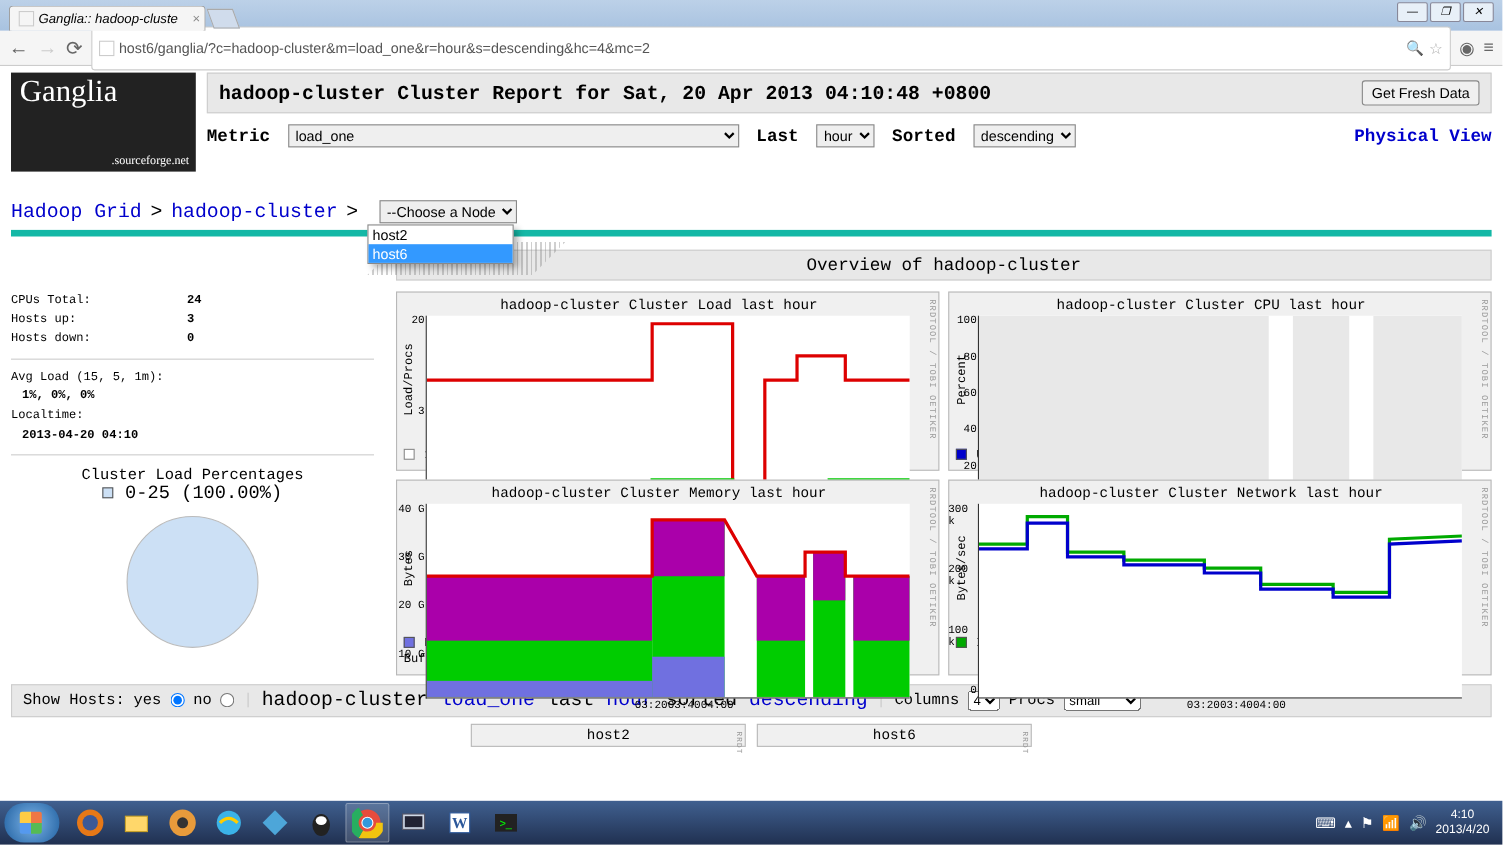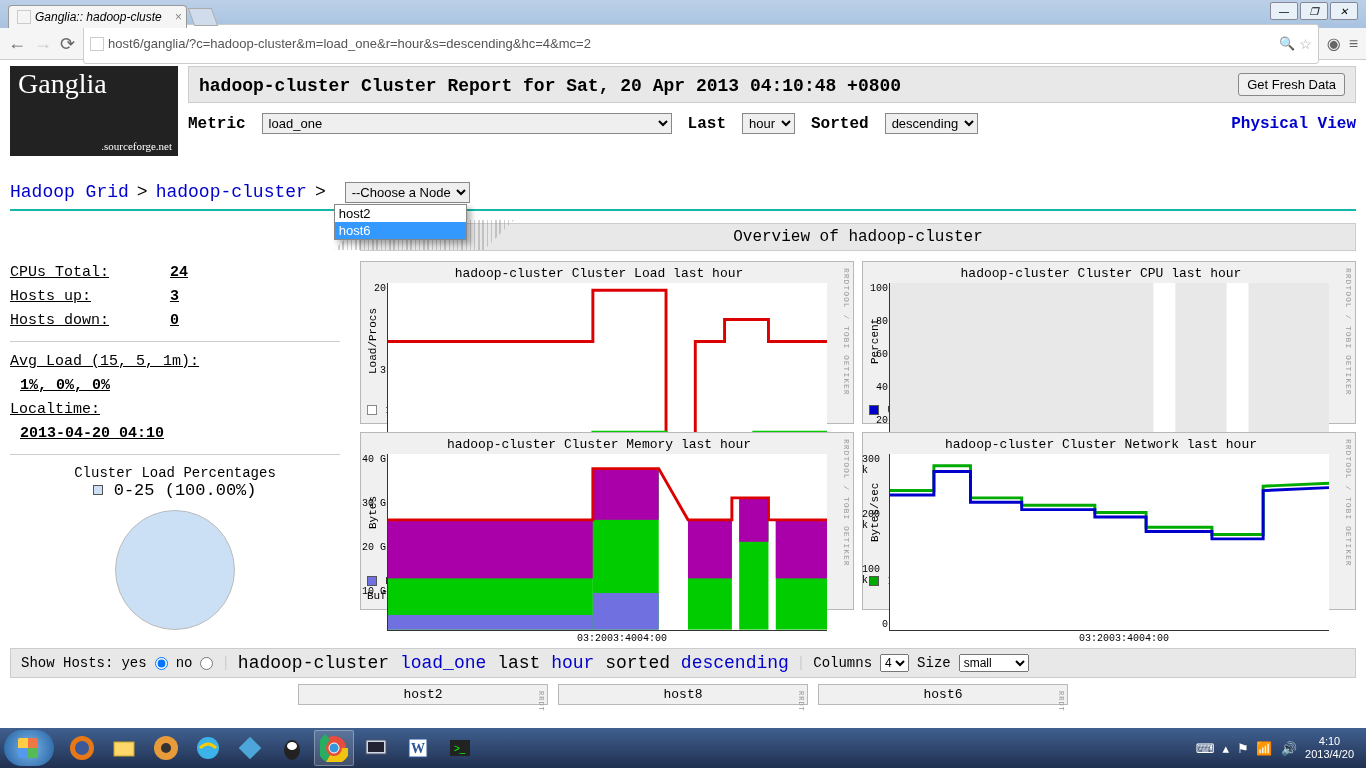--- a/index.html
+++ b/index.html
@@ -31,33 +31,33 @@
 .logo-sub { position: absolute; bottom: 4px; right: 6px; font-size: 11px; }
 .header-content { flex: 1; }
 .title-bar { background: #e8e8e8; border: 1px solid #ccc; padding: 6px 10px; font-family: "Courier New", monospace; font-size: 18px; font-weight: bold; display: flex; justify-content: space-between; align-items: flex-end; }
 .fresh-btn { background: #f0f0f0; border: 1px solid #888; border-radius: 3px; padding: 3px 8px; font-size: 13px; cursor: pointer; font-family: Arial; font-weight: normal; }
 .controls-row { display: flex; align-items: center; gap: 16px; padding: 10px 0; font-family: "Courier New", monospace; font-size: 16px; }
 .controls-row label { font-weight: bold; }
 .controls-row select { font-family: Arial; font-size: 13px; border: 1px solid #888; padding: 1px 2px; }
 .metric-select { width: 410px; }
 .phys-view { color: #0000cc; margin-left: auto; font-weight: bold; }
 
-.breadcrumb { padding: 6px 0; font-family: "Courier New", monospace; font-size: 18px; border-bottom: 2px solid #14b8a6; margin-bottom: 12px; display: flex; align-items: flex-start; gap: 8px; margin-top: 20px; }
+.breadcrumb { padding: 6px 0; font-family: "Courier New", monospace; font-size: 18px; border-bottom: 6px solid #14b8a6; margin-bottom: 12px; display: flex; align-items: flex-end; gap: 8px; margin-top: 20px; }
 .breadcrumb a { color: #0000cc; text-decoration: none; }
 .node-select-wrap { position: relative; display: inline-block; padding-left: 11px; }
 .node-select { border: 1px solid #888; font-size: 13px; padding: 1px 2px; font-family: Arial; }
 .node-dropdown { position: absolute; top: 22px; left: 0; width: 133px; background: #fff; border: 1px solid #888; font-family: Arial; font-size: 13px; box-shadow: 4px 4px 6px rgba(0,0,0,0.3); z-index: 10; }
 .node-dropdown div { padding: 1px 4px; }
 .node-dropdown .selected { background: #3399ff; color: #fff; }
 .dropdown-shadow { position: absolute; top: 38px; left: 0px; width: 150px; height: 30px; background: repeating-linear-gradient(45deg, #888, #888 1px, transparent 1px, transparent 3px); z-index: 5; transform: skewX(-45deg) translateX(15px); opacity: 0.4; pointer-events: none;}
 
 .main { display: flex; gap: 20px; }
 .left-col { width: 330px; }
 .overview-bar { background: #e8e8e8; border: 1px solid #ccc; padding: 4px; text-align: center; font-family: "Courier New", monospace; font-size: 16px; margin-bottom: 10px; }
-.stats { font-family: "Courier New", monospace; font-size: 15px; line-height: 1.6; text-decoration: underline; }
+.stats { font-family: "Courier New", monospace; font-size: 11px; line-height: 1.6; }
 .stats-row { display: flex; }
 .stats-label { width: 160px; }
 .stats-val { font-weight: bold; }
 .stats hr { margin: 8px 0; border: none; border-top: 1px solid #ccc; }
 .pie-section { text-align: center; margin-top: 10px; font-family: "Courier New", monospace; font-size: 14px; }
 .pie-legend { font-size: 17px; }
 .pie-sq { display: inline-block; width: 10px; height: 10px; border: 1px solid #555; background: #cce0f5; }
 .pie { width: 120px; height: 120px; border-radius: 50%; background: #cce0f5; margin: 10px auto; border: 1px solid #bbb; }
 
 .right-col { flex: 1; }
@@ -342,32 +342,28 @@
       <span>hadoop-cluster</span>
       <span class="blue">load_one</span>
       <span>last</span>
       <span class="blue">hour</span>
       <span>sorted</span>
       <span class="blue">descending</span>
     </span>
     <span style="color:#ccc">|</span>
     <span>Columns</span>
     <select><option>4</option></select>
-    <span>Size</span>
+    <span>Procs</span>
     <select style="width:70px"><option>small</option></select>
   </div>
 
   <div class="host-row" id="host-row">
       <div class="host-cell">
     <div class="chart-side-label">RRDT</div>
     <div>host2</div>
-  </div>
-      <div class="host-cell">
-    <div class="chart-side-label">RRDT</div>
-    <div>host8</div>
   </div>
       <div class="host-cell">
     <div class="chart-side-label">RRDT</div>
     <div>host6</div>
   </div>
     </div>
 </div>
 
 <div class="taskbar">
   <div class="start"></div>

